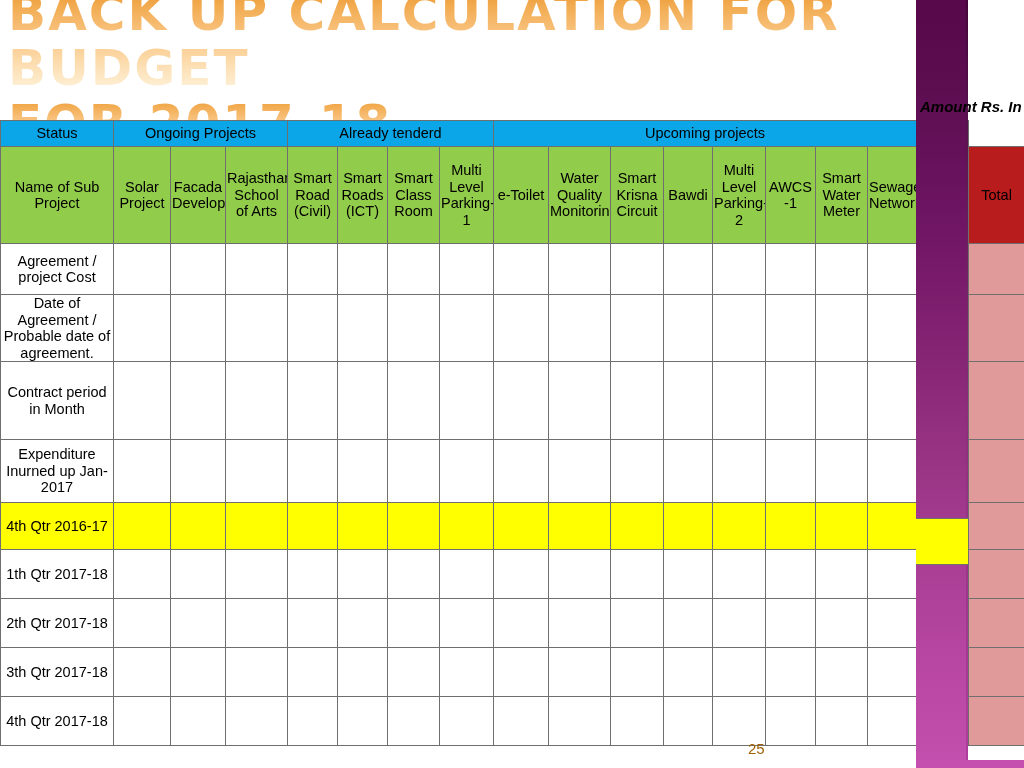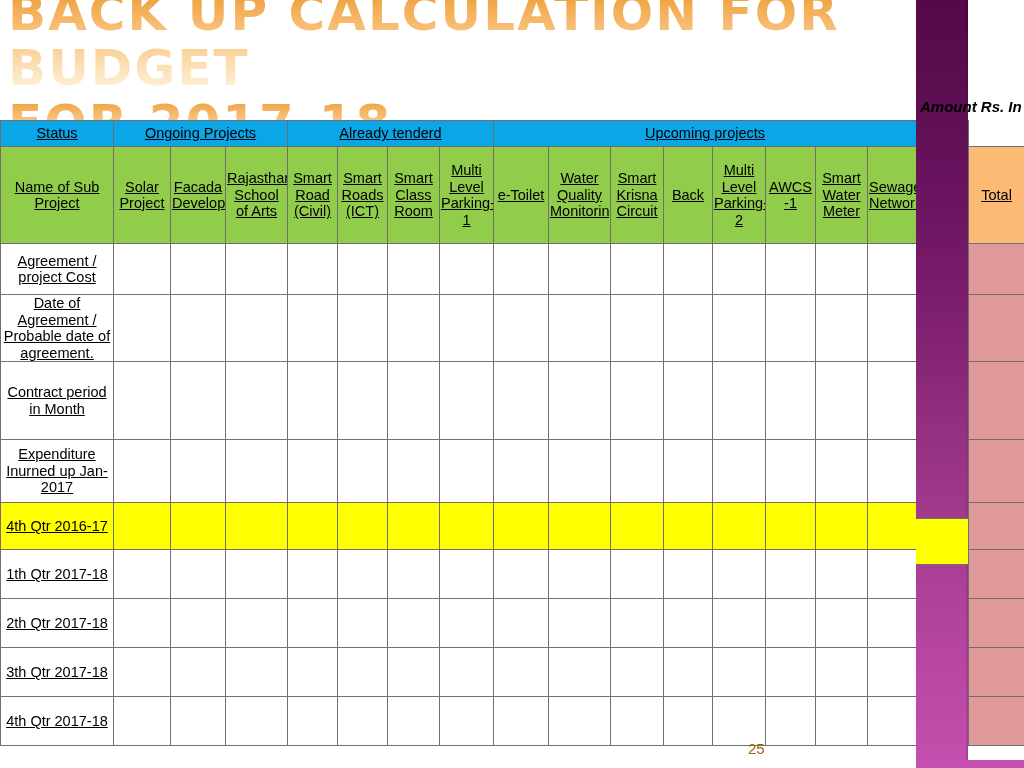--- a/index.html
+++ b/index.html
@@ -73,21 +73,20 @@
   }
 
   
   #budget-table {
     position:absolute;
     left:0; top:120px;
     width:1024px;
     border-collapse:collapse;
     table-layout:fixed;
     z-index:3;
-    text-decoration:underline;
   }
   #budget-table td, #budget-table th {
     border:1px solid #6f6f6f;
     font-weight:normal;
     text-align:center;
     vertical-align:middle;
     font-size:14.5px;
     line-height:16.5px;
     color:#000;
     padding:0 1px;
@@ -104,21 +103,21 @@
 
   
   .sub {
     background:#92cc4b;
     height:97px;
     font-size:14.5px;
     line-height:17px;
     border-color:#5e8a2b;
   }
   .sub.total-head {
-    background:#fdba74;
+    background:#b91c1c;
     border-color:#8a5f5f;
     font-size:15px;
   }
 
   
   td.rowlabel { background:#ffffff; font-size:15px; line-height:18px; }
   td.cell { background:#ffffff; }
   td.totalcell { background:#e09a9a; border-color:#8a5f5f; }
   tr.highlight td.rowlabel,
   tr.highlight td.cell { background:#ffff00; }
@@ -191,21 +190,21 @@
         <th class="sub">Solar Project</th>
         <th class="sub">Facada Development</th>
         <th class="sub">Rajasthan School of Arts</th>
         <th class="sub">Smart Road (Civil)</th>
         <th class="sub">Smart Roads (ICT)</th>
         <th class="sub">Smart Class Room</th>
         <th class="sub">Multi Level Parking-1</th>
         <th class="sub">e-Toilet</th>
         <th class="sub">Water Quality Monitoring</th>
         <th class="sub">Smart Krisna Circuit</th>
-        <th class="sub">Back</th>
+        <th class="sub">Bawdi</th>
         <th class="sub">Multi Level Parking-2</th>
         <th class="sub">AWCS -1</th>
         <th class="sub">Smart Water Meter</th>
         <th class="sub">Sewage Network</th>
         <th class="sub">Consultants Fee</th>
         <th class="sub total-head">Total</th>
       </tr>
   </thead>
   <tbody id="table-body">
       <tr style="height: 51px;">

